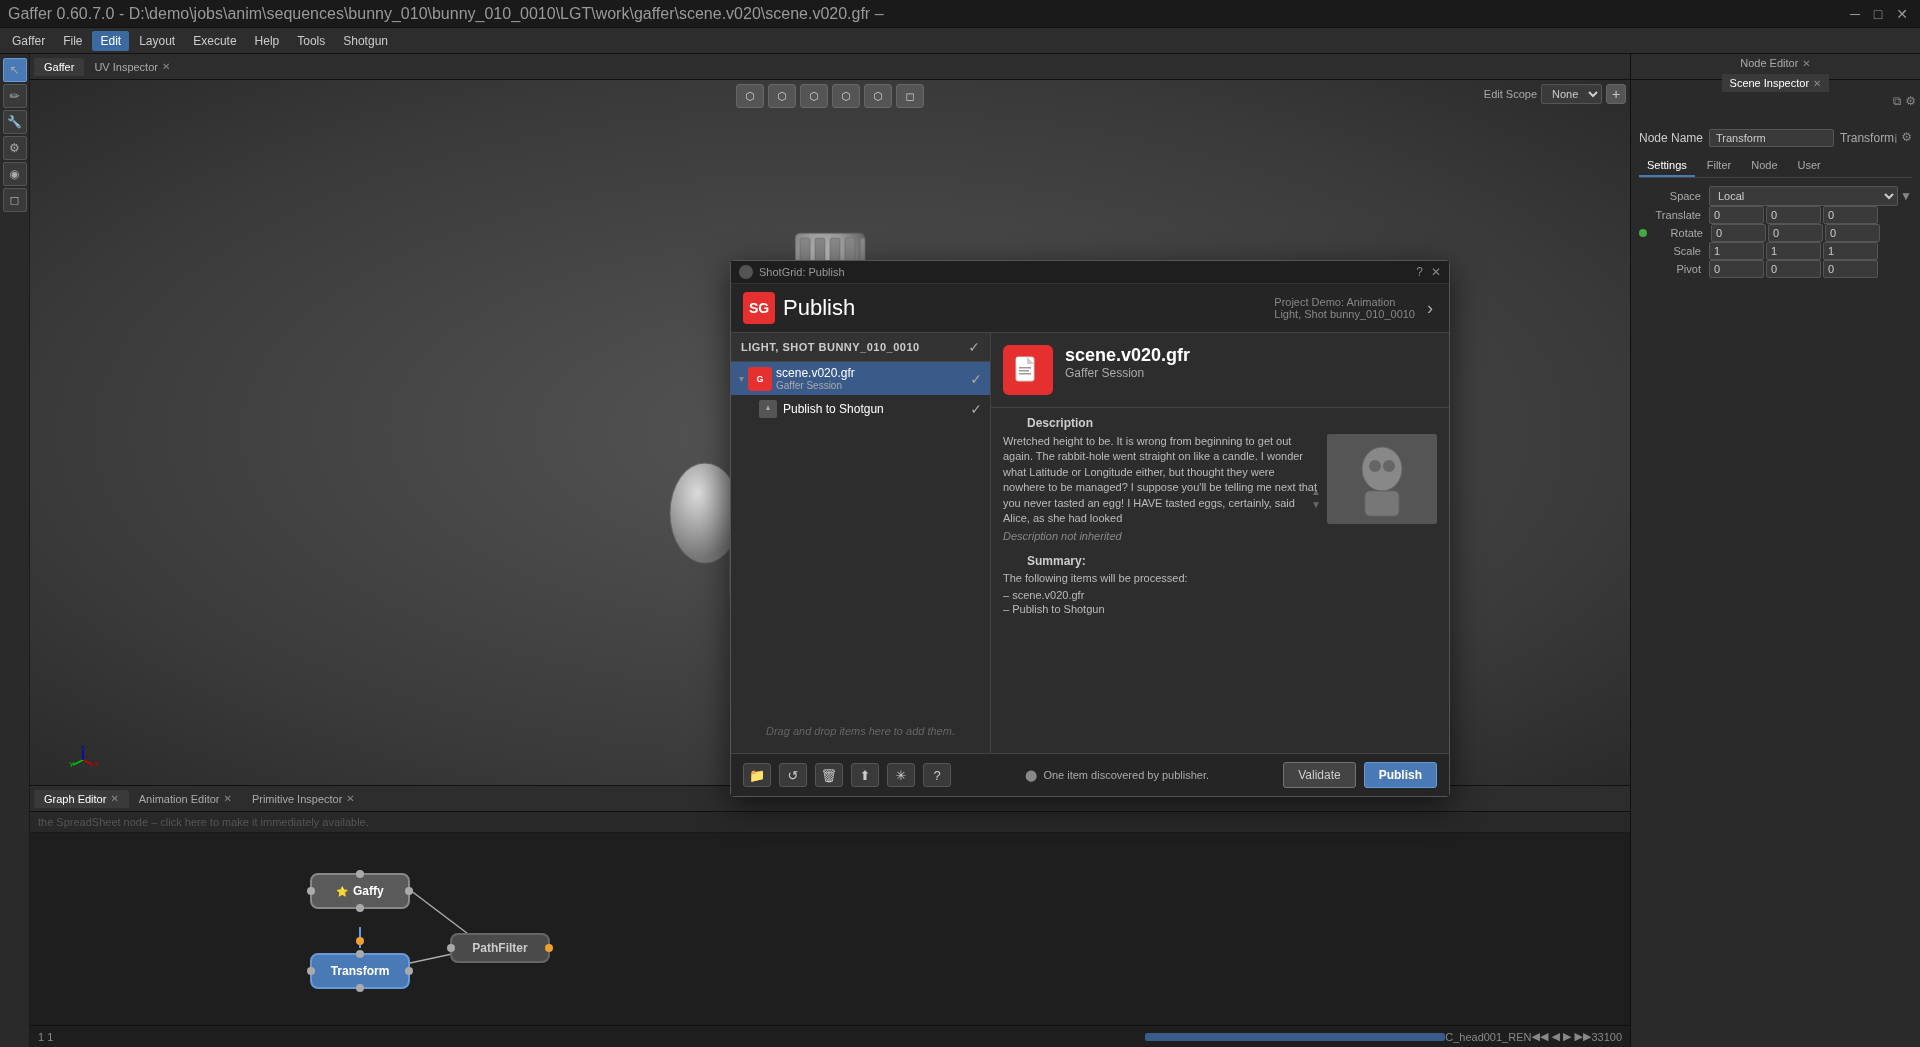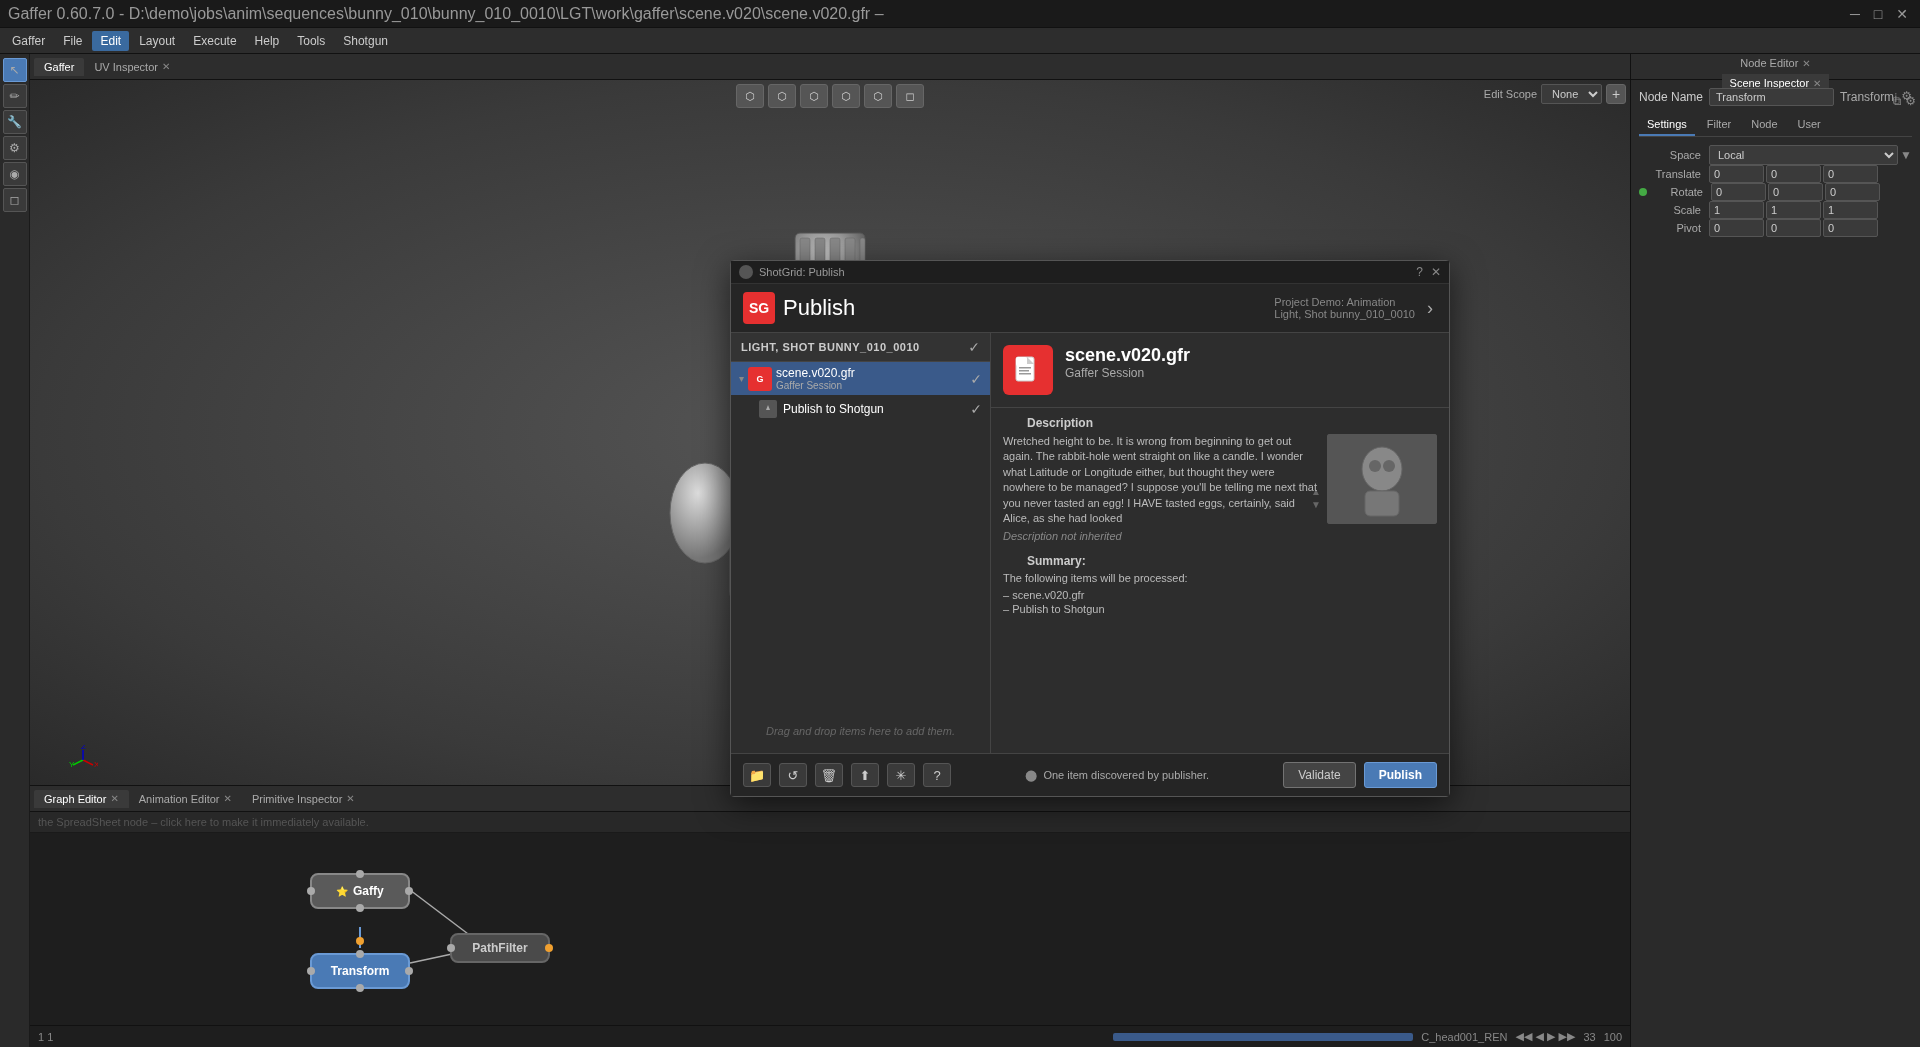--- a/index.html
+++ b/index.html
@@ -66,40 +66,40 @@
     .dot-orange { background: #f0a030; }
 
     
     #right-panel { width: 290px; background: #2a2a2a; border-left: 1px solid #111; display: flex; flex-direction: column; }
     #right-tabs { background: #2d2d2d; height: 26px; display: flex; align-items: center; padding: 0 4px; border-bottom: 1px solid #111; gap: 2px; flex-direction: column; }
     .right-tab { padding: 3px 8px; color: #aaa; cursor: pointer; font-size: 11px; display: flex; align-items: center; gap: 4px; }
     .right-tab.active { background: #3a3a3a; color: #fff; }
 
     
     #node-editor { padding: 8px; flex: 1; overflow-y: auto; }
-    .ne-header { display: flex; align-items: center; justify-content: space-between; margin-bottom: 8px; }
+    .ne-header { display: flex; align-items: center; justify-content: space-between; margin-bottom: 8px; margin-top: 41px; }
     .ne-name { color: #ccc; font-size: 12px; }
     .ne-type { color: #aaa; font-size: 12px; }
     .ne-icons { display: flex; gap: 4px; }
     .ne-icon { color: #888; font-size: 12px; cursor: pointer; }
 
     .ne-tabs { display: flex; gap: 4px; margin-bottom: 8px; border-bottom: 1px solid #444; }
     .ne-tab { padding: 4px 8px; color: #aaa; cursor: pointer; font-size: 11px; }
     .ne-tab.active { color: #fff; border-bottom: 2px solid #4a7ab5; }
 
     .ne-row { display: flex; align-items: center; margin-bottom: 0; }
     .ne-label { color: #aaa; font-size: 11px; width: 70px; text-align: right; padding-right: 8px; }
     .ne-val { background: #3a3a3a; border: 1px solid #555; color: #ccc; font-size: 11px; padding: 2px 4px; width: 55px; border-radius: 2px; }
     .ne-val-group { display: flex; gap: 2px; }
     .ne-select { background: #3a3a3a; border: 1px solid #555; color: #ccc; font-size: 11px; padding: 2px 4px; border-radius: 2px; flex: 1; }
     .green-dot { width: 8px; height: 8px; background: #44aa44; border-radius: 50%; margin-right: 4px; }
 
     
     #statusbar { height: 22px; background: #1e1e1e; border-top: 1px solid #111; display: flex; align-items: center; padding: 0 8px; gap: 16px; color: #888; font-size: 11px; }
-    .status-right { margin-left: auto; display: flex; align-items: center; gap: 8px; }
+    .status-right { margin-left: auto; display: flex; align-items: center; }
 
     
     #publish-dialog { position: fixed; top: 260px; left: 730px; width: 720px; background: #2d2d2d; border: 1px solid #555; border-radius: 4px; box-shadow: 0 8px 32px rgba(0,0,0,0.6); z-index: 100; }
     #publish-header { background: #252525; padding: 8px 12px; display: flex; align-items: center; gap: 8px; border-bottom: 1px solid #444; }
     .sg-logo { width: 32px; height: 32px; background: #e63030; border-radius: 4px; display: flex; align-items: center; justify-content: center; color: white; font-weight: bold; font-size: 14px; flex-shrink: 0; }
     .publish-title { font-size: 22px; color: #fff; font-weight: 300; }
     .project-info { margin-left: auto; color: #888; font-size: 11px; text-align: left; }
 
     #publish-body { display: flex; height: 420px; }
 

